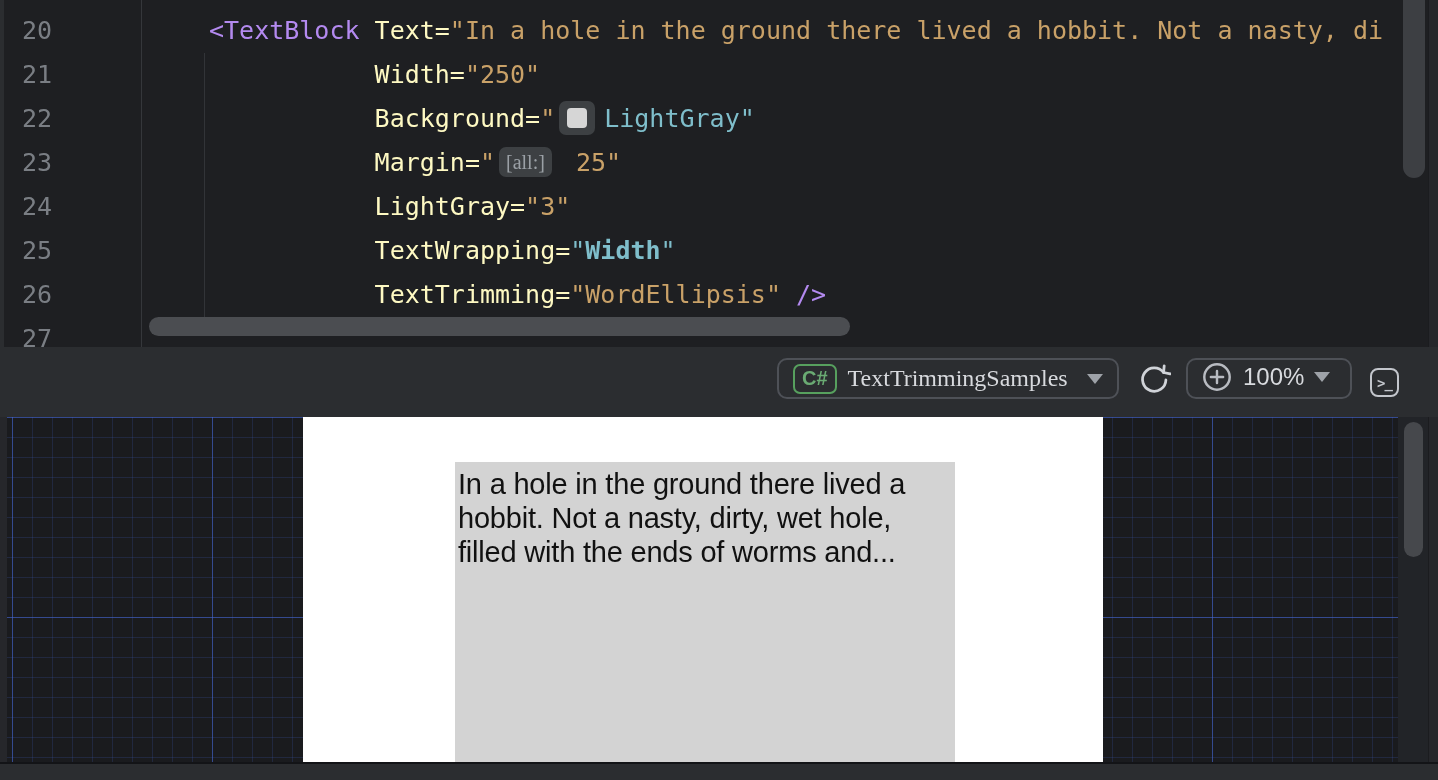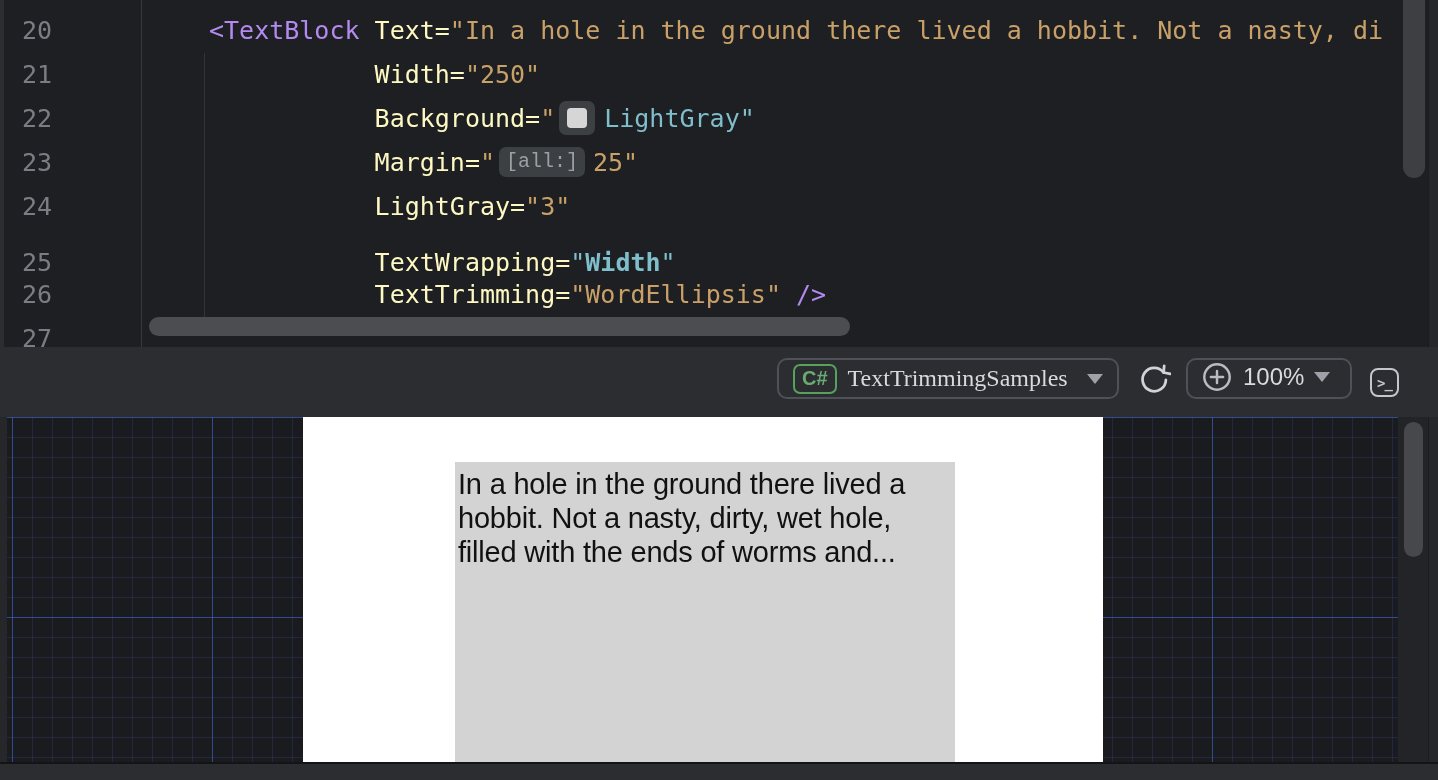--- a/index.html
+++ b/index.html
@@ -18,22 +18,22 @@
   .tk-tag{color:#b48af0}
   .tk-attr{color:#fef9c3}
   .tk-str{color:#c9a168}
   .tk-enum{color:#7fbecb}
   .tk-enumb{color:#7fbecb;font-weight:bold}
   .tk-plain{color:#bcbec4}
   .chip{display:inline-flex;align-items:center;justify-content:center;vertical-align:middle;
         background:#3d4043;border-radius:7px;}
   .chip-swatch{width:36px;height:34px;margin:0 9px 4px 4px;}
   .swatch-inner{width:20px;height:20px;border-radius:4px;display:block;}
-  .chip-badge{height:30px;padding:0 7px;margin:0 8px 4px 4px;color:#9ba0a6;
-              font-family:Liberation Mono, monospace;font-size:20px;}
+  .chip-badge{height:30px;padding:0 7px;margin:0 24px 4px 4px;color:#9ba0a6;
+              font-family:Liberation Serif, serif;font-size:20px;}
   .ed-vthumb{position:absolute;left:1403px;top:-14px;width:22px;height:192px;border-radius:11px;background:#3d3f43;}
   .ed-hthumb{position:absolute;left:149px;top:317px;width:701px;height:19px;border-radius:10px;background:#4b4d51;}
   .right-divider{position:absolute;left:1428px;top:0;width:1px;height:347px;background:#1b1c1f;}
   .right-strip-ed{position:absolute;left:1429px;top:0;width:9px;height:347px;background:#26272b;}
 
   
   .toolbar{position:absolute;left:0;top:347px;width:1438px;height:70px;background:#2b2d30;}
   .proj-dd{position:absolute;left:777px;top:11px;height:41px;width:342px;box-sizing:border-box;
            border:2px solid #4e5157;border-radius:10px;display:flex;align-items:center;
            padding:0 14px;gap:11px;cursor:pointer;}
@@ -88,21 +88,21 @@
 <div class="stage">
 
   <div class="editor">
     <div class="editor-left-strip"></div>
     <div>
         <div class="code-row" style="top: 9px;"><div class="gutter-num">20</div><div class="code-text"><span class="tk-tag">&lt;TextBlock</span><span class="tk-plain"> </span><span class="tk-attr">Text=</span><span class="tk-str">"In a hole in the ground there lived a hobbit. Not a nasty, di</span></div></div>
         <div class="code-row" style="top: 53px;"><div class="gutter-num">21</div><div class="code-text"><span class="tk-plain">           </span><span class="tk-attr">Width=</span><span class="tk-str">"250"</span></div></div>
         <div class="code-row" style="top: 97px;"><div class="gutter-num">22</div><div class="code-text"><span class="tk-plain">           </span><span class="tk-attr">Background=</span><span class="tk-str">"</span><span class="chip chip-swatch"><span class="swatch-inner" style="background: rgb(214, 214, 214);"></span></span><span class="tk-enum">LightGray</span><span class="tk-enum">"</span></div></div>
         <div class="code-row" style="top: 141px;"><div class="gutter-num">23</div><div class="code-text"><span class="tk-plain">           </span><span class="tk-attr">Margin=</span><span class="tk-str">"</span><span class="chip chip-badge">[all:]</span><span class="tk-str">25"</span></div></div>
         <div class="code-row" style="top: 185px;"><div class="gutter-num">24</div><div class="code-text"><span class="tk-plain">           </span><span class="tk-attr">LightGray=</span><span class="tk-str">"3"</span></div></div>
-        <div class="code-row" style="top: 241px;"><div class="gutter-num">25</div><div class="code-text"><span class="tk-plain">           </span><span class="tk-attr">TextWrapping=</span><span class="tk-enum">"</span><span class="tk-enumb">Width</span><span class="tk-enum">"</span></div></div>
+        <div class="code-row" style="top: 229px;"><div class="gutter-num">25</div><div class="code-text"><span class="tk-plain">           </span><span class="tk-attr">TextWrapping=</span><span class="tk-enum">"</span><span class="tk-enumb">Width</span><span class="tk-enum">"</span></div></div>
         <div class="code-row" style="top: 273px;"><div class="gutter-num">26</div><div class="code-text"><span class="tk-plain">           </span><span class="tk-attr">TextTrimming=</span><span class="tk-str">"WordEllipsis"</span><span class="tk-plain"> </span><span class="tk-tag">/&gt;</span></div></div>
         <div class="code-row" style="top: 317px;"><div class="gutter-num">27</div><div class="code-text"></div></div>
       </div>
     <div class="gutter-divider"></div>
     <div class="indent-guide"></div>
     <div class="ed-vthumb"></div>
     <div class="ed-hthumb"></div>
     <div class="right-divider"></div>
     <div class="right-strip-ed"></div>
   </div>

